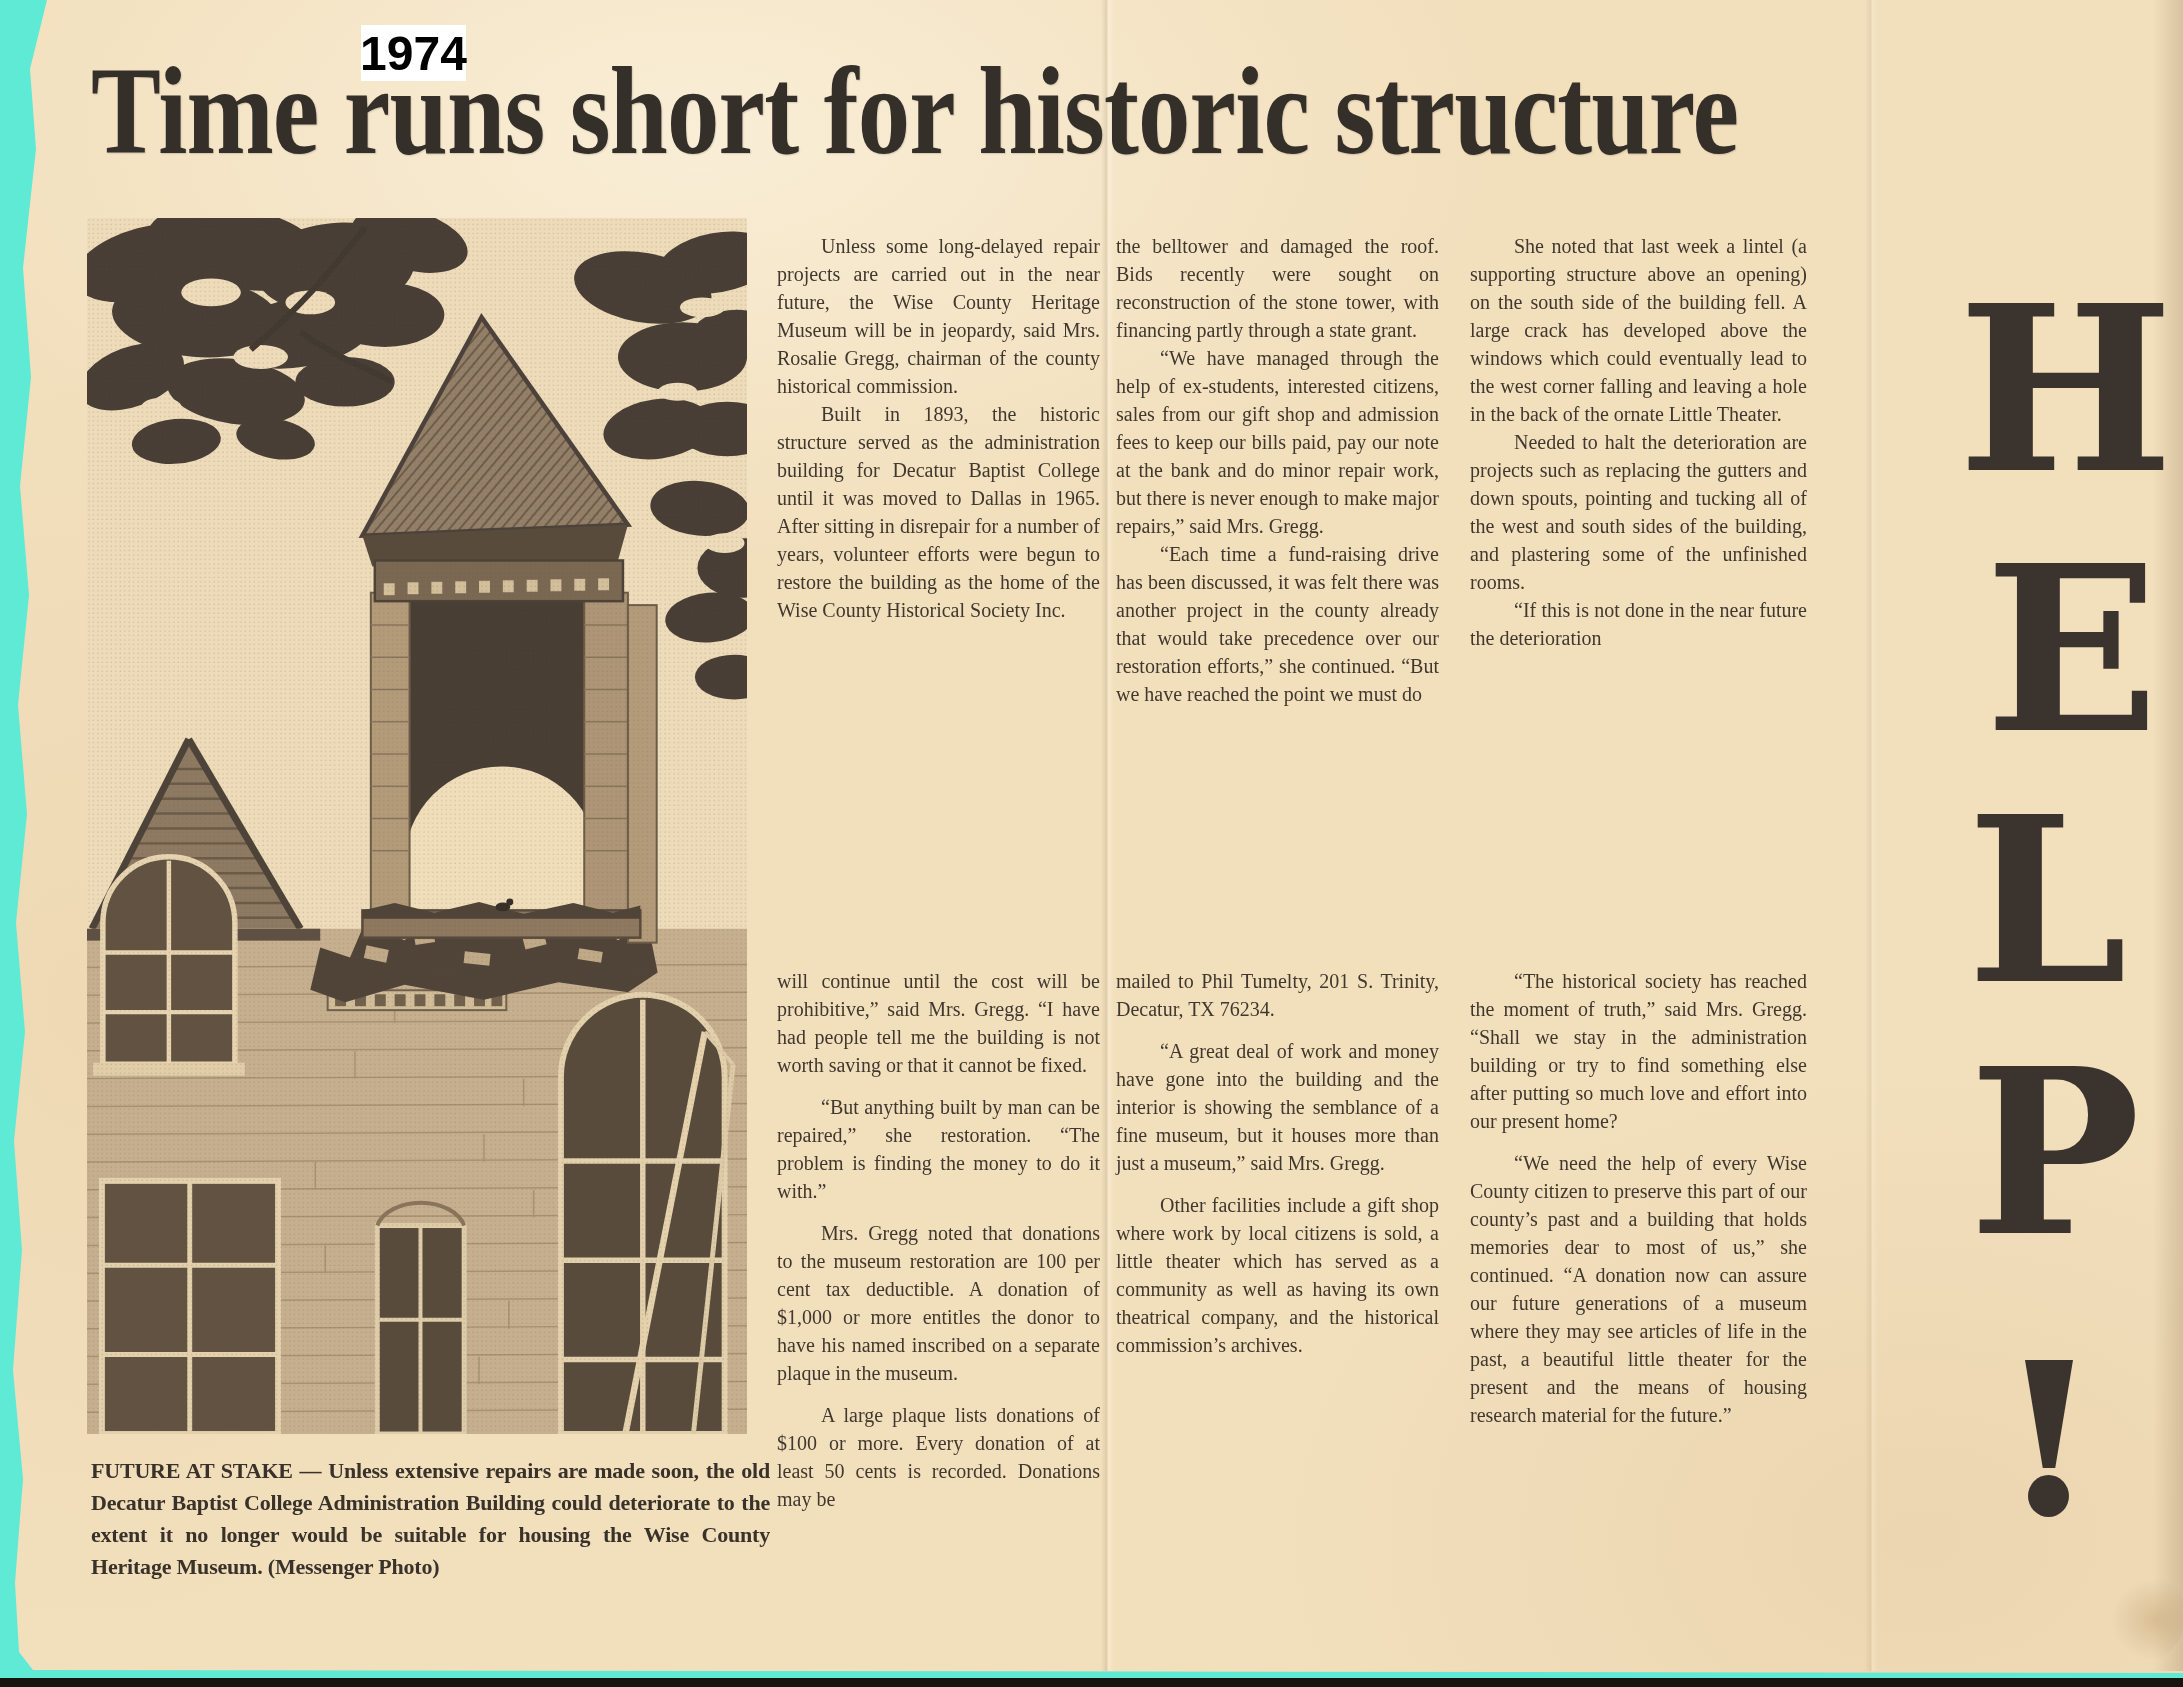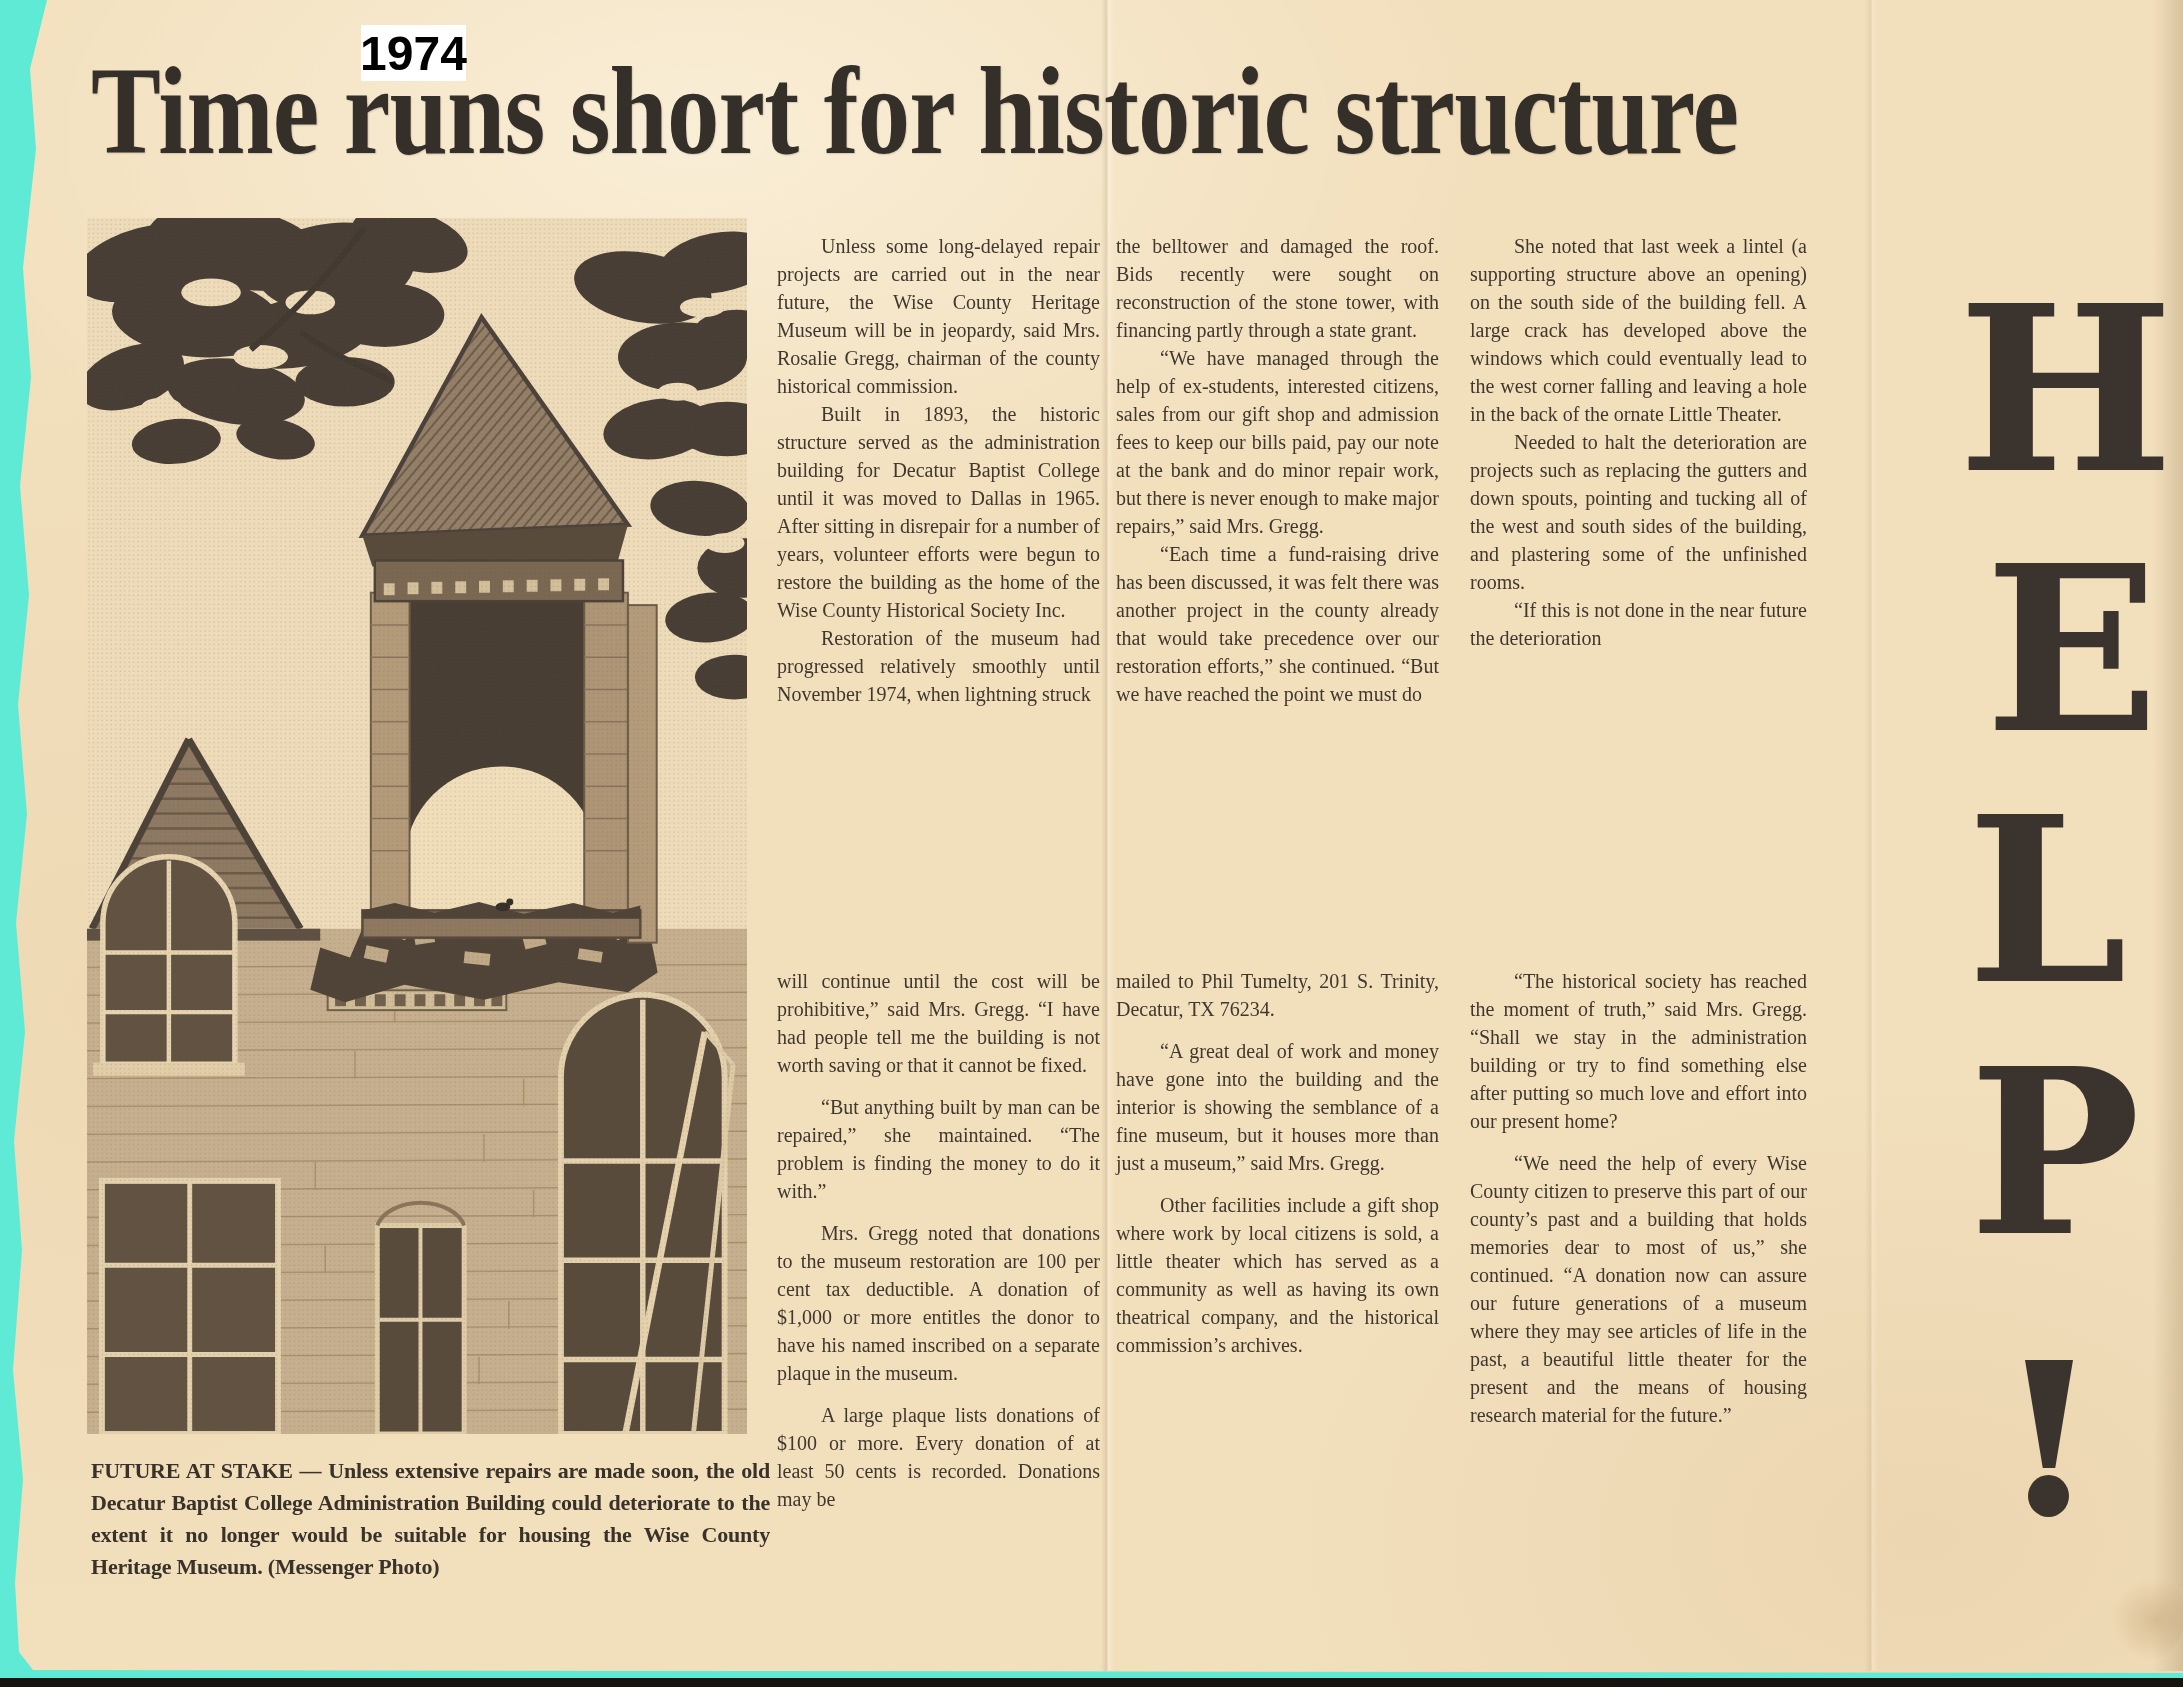--- a/index.html
+++ b/index.html
@@ -289,36 +289,35 @@
       <rect x="0" y="0" width="1330" height="2450" fill="url(#dots)" opacity=".26"></rect>
       <rect x="0" y="0" width="1330" height="2450" fill="#8a6f4f" opacity=".05"></rect>
     </svg>
   </div>
 
   <div class="caption">FUTURE AT STAKE — Unless extensive repairs are made soon, the old Decatur Baptist College Administration Building could deteriorate to the extent it no longer would be suitable for housing the Wise County Heritage Museum. (Messenger Photo)</div>
 
   <div class="col c1 cols-top">
       <p class="para">Unless some long-delayed repair projects are carried out in the near future, the Wise County Heritage Museum will be in jeopardy, said Mrs. Rosalie Gregg, chairman of the county historical commission.</p>
       <p class="para">Built in 1893, the historic structure served as the administration building for Decatur Baptist College until it was moved to Dallas in 1965. After sitting in disrepair for a number of years, volunteer efforts were begun to restore the building as the home of the Wise County Historical Society Inc.</p>
-      <p class="para">Restoration of the museum had progressed relatively smoothly until November 1974, when lightning struck</p>
     </div>
   <div class="col c2 cols-top">
       <p class="para noindent">the belltower and damaged the roof. Bids recently were sought on reconstruction of the stone tower, with financing partly through a state grant.</p>
       <p class="para">“We have managed through the help of ex-students, interested citizens, sales from our gift shop and admission fees to keep our bills paid, pay our note at the bank and do minor repair work, but there is never enough to make major repairs,” said Mrs. Gregg.</p>
       <p class="para">“Each time a fund-raising drive has been discussed, it was felt there was another project in the county already that would take precedence over our restoration efforts,” she continued. “But we have reached the point we must do</p>
     </div>
   <div class="col c3 cols-top">
       <p class="para">She noted that last week a lintel (a supporting structure above an opening) on the south side of the building fell. A large crack has developed above the windows which could eventually lead to the west corner falling and leaving a hole in the back of the ornate Little Theater.</p>
       <p class="para">Needed to halt the deterioration are projects such as replacing the gutters and down spouts, pointing and tucking all of the west and south sides of the building, and plastering some of the unfinished rooms.</p>
       <p class="para">“If this is not done in the near future the deterioration</p>
     </div>
 
   <div class="col c1 cols-bottom">
       <p class="para noindent">will continue until the cost will be prohibitive,” said Mrs. Gregg. “I have had people tell me the building is not worth saving or that it cannot be fixed.</p>
-      <p class="para">“But anything built by man can be repaired,” she maintained. “The problem is finding the money to do it with.”</p>
+      <p class="para">“But anything built by man can be repaired,” she restoration. “The problem is finding the money to do it with.”</p>
       <p class="para">Mrs. Gregg noted that donations to the museum restoration are 100 per cent tax deductible. A donation of $1,000 or more entitles the donor to have his named inscribed on a separate plaque in the museum.</p>
       <p class="para">A large plaque lists donations of $100 or more. Every donation of at least 50 cents is recorded. Donations may be</p>
     </div>
   <div class="col c2 cols-bottom">
       <p class="para noindent">mailed to Phil Tumelty, 201 S. Trinity, Decatur, TX 76234.</p>
       <p class="para">“A great deal of work and money have gone into the building and the interior is showing the semblance of a fine museum, but it houses more than just a museum,” said Mrs. Gregg.</p>
       <p class="para">Other facilities include a gift shop where work by local citizens is sold, a little theater which has served as a community as well as having its own theatrical company, and the historical commission’s archives.</p>
     </div>
   <div class="col c3 cols-bottom">
       <p class="para">“The historical society has reached the moment of truth,” said Mrs. Gregg. “Shall we stay in the administration building or try to find something else after putting so much love and effort into our present home?</p>

